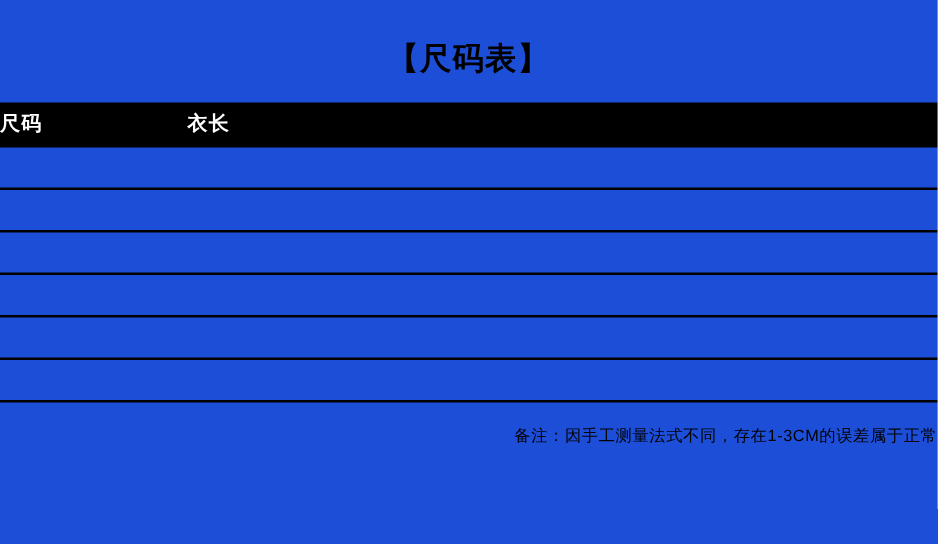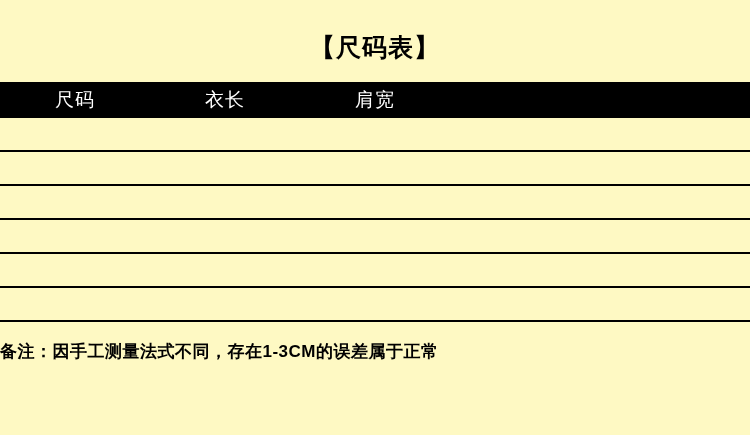--- a/index.html
+++ b/index.html
@@ -11,21 +11,21 @@
     height: 435px;
     background: #ffffff;
     font-family: "Liberation Sans", sans-serif;
     color: #000000;
     overflow: hidden;
   }
   .page {
     position: relative;
     width: 750px;
     height: 435px;
-    background: #fef9c3;
+    background: #1d4ed8;
     box-sizing: border-box;
   }
   .title {
     text-align: center;
     font-size: 25px;
     font-weight: bold;
     letter-spacing: 1px;
     padding-top: 30px;
     padding-bottom: 0;
     line-height: 34px;
@@ -36,23 +36,22 @@
     width: 750px;
   }
   .header-row {
     display: flex;
     background: #000000;
     height: 36px;
     align-items: center;
   }
   .header-cell {
     color: #ffffff;
-    font-size: 19px;
-    font-weight: normal;
-    text-align: center;
+    font-size: 16px;
+    font-weight: bold;
     line-height: 36px;
     letter-spacing: 1px;
   }
   .col-0 { width: 150px; }
   .col-1 { width: 150px; }
   .col-2 { width: 150px; }
   .col-3 { width: 150px; }
   .col-4 { width: 150px; }
 
   .body-rows {
@@ -64,41 +63,40 @@
     border-bottom: 2px solid #000000;
     box-sizing: border-box;
   }
   .data-cell {
     font-size: 15px;
     text-align: center;
     line-height: 32px;
     color: #000000;
   }
   .note {
-    text-align: left;
-    font-size: 17px;
-    font-weight: bold;
+    text-align: right;
+    font-size: 13px;
+    font-weight: normal;
     letter-spacing: 0.5px;
     color: #000000;
     padding-top: 18px;
   }
 </style>
 </head>
 <body>
 
 <div class="page">
 
   <div class="title">【尺码表】</div>
 
   <div class="table-wrap">
 
     <div class="header-row">
       <div class="header-cell col-0">尺码</div>
       <div class="header-cell col-1">衣长</div>
-      <div class="header-cell col-4">肩宽</div>
     </div>
 
     <div class="body-rows">
 
       <div class="data-row">
         <div class="data-cell col-0"></div>
         <div class="data-cell col-1"></div>
         <div class="data-cell col-2"></div>
         <div class="data-cell col-3"></div>
         <div class="data-cell col-4"></div>

